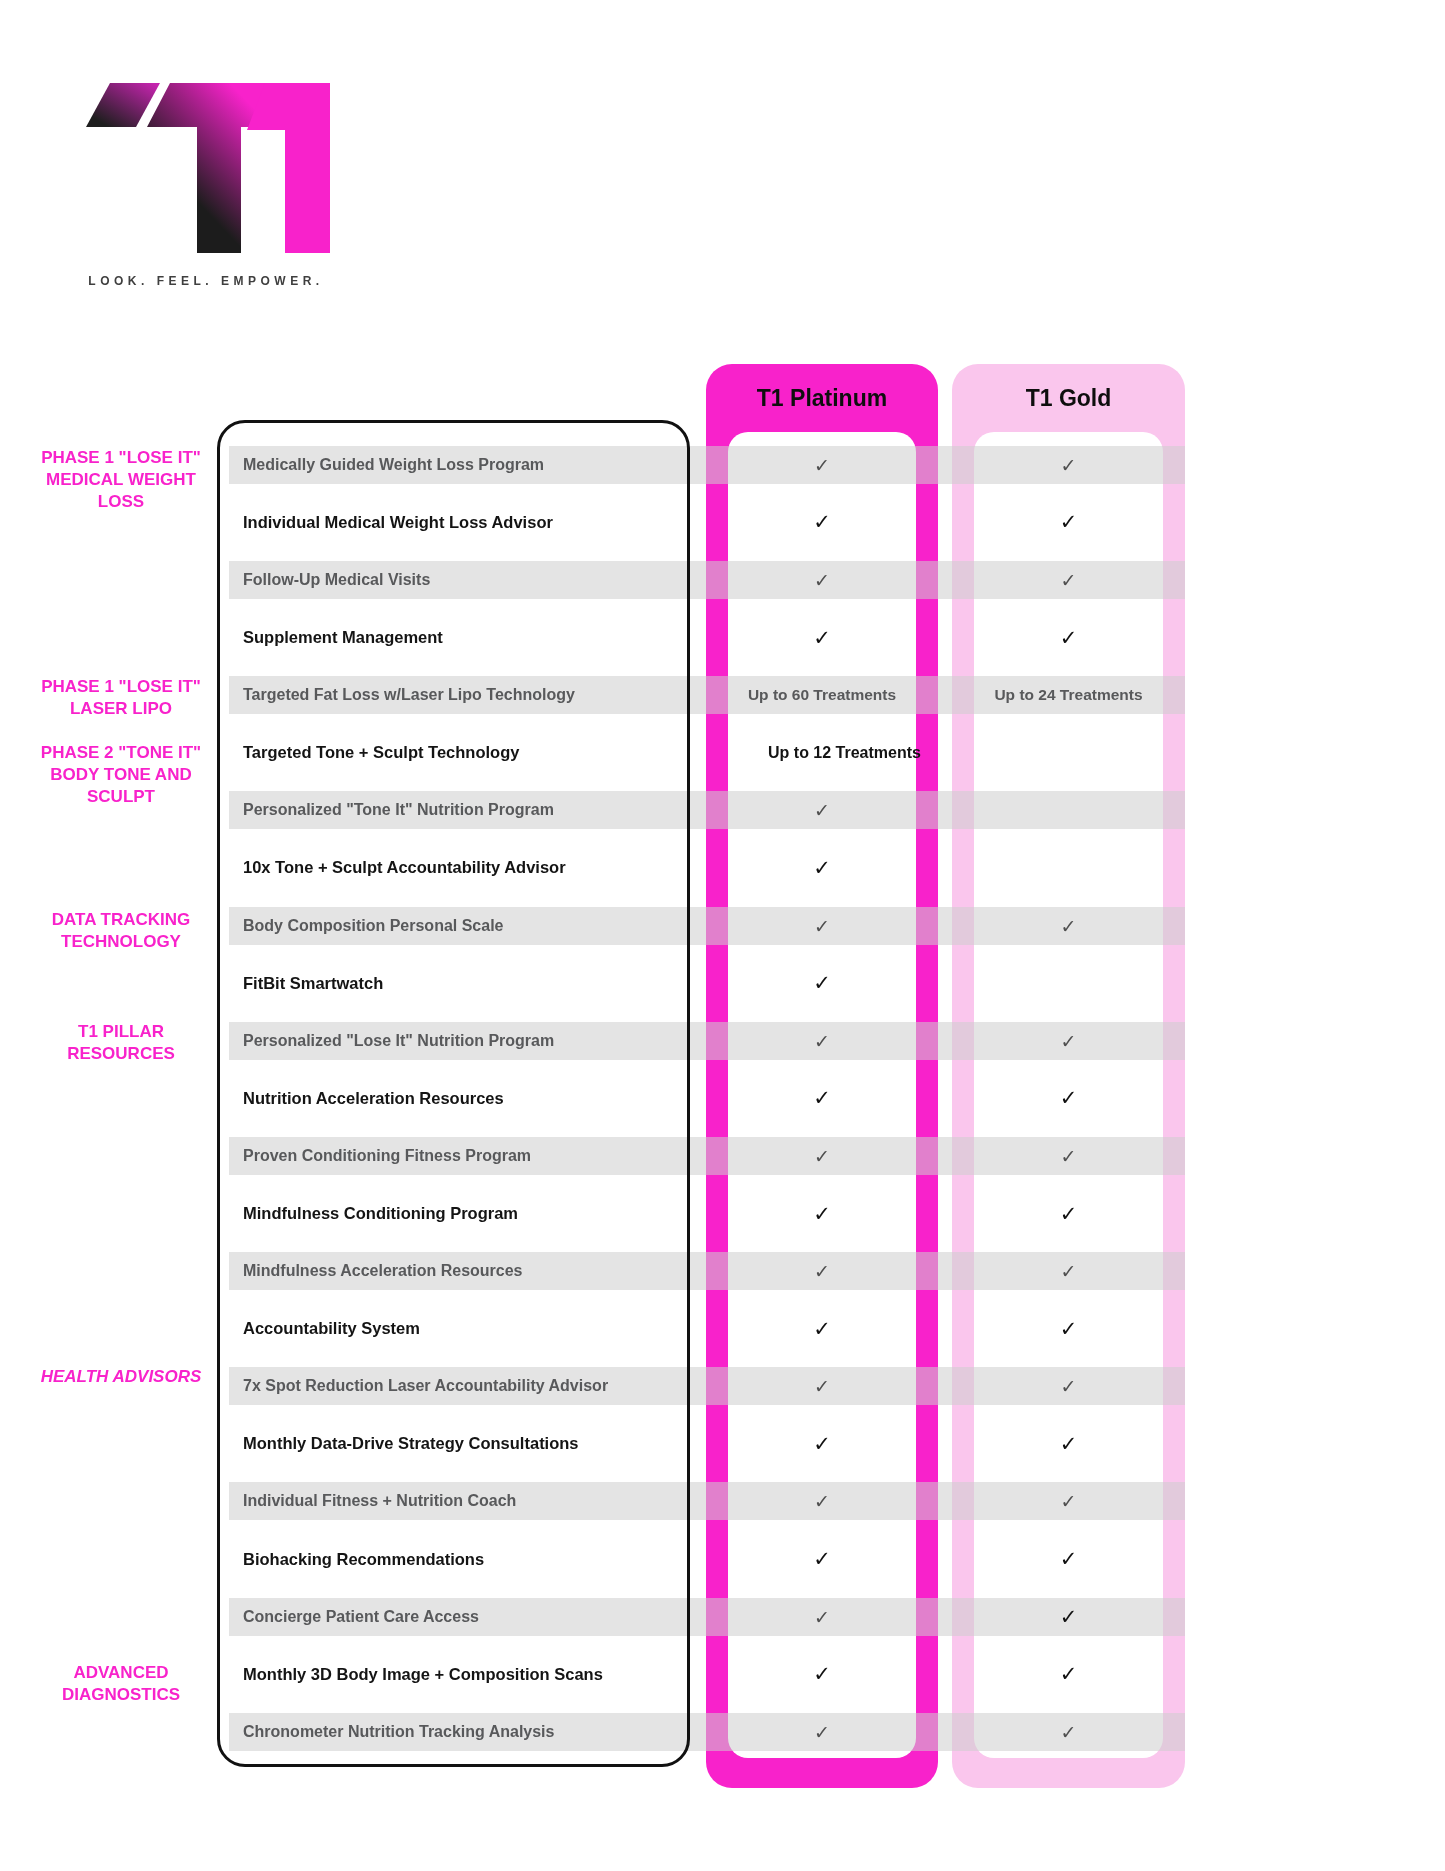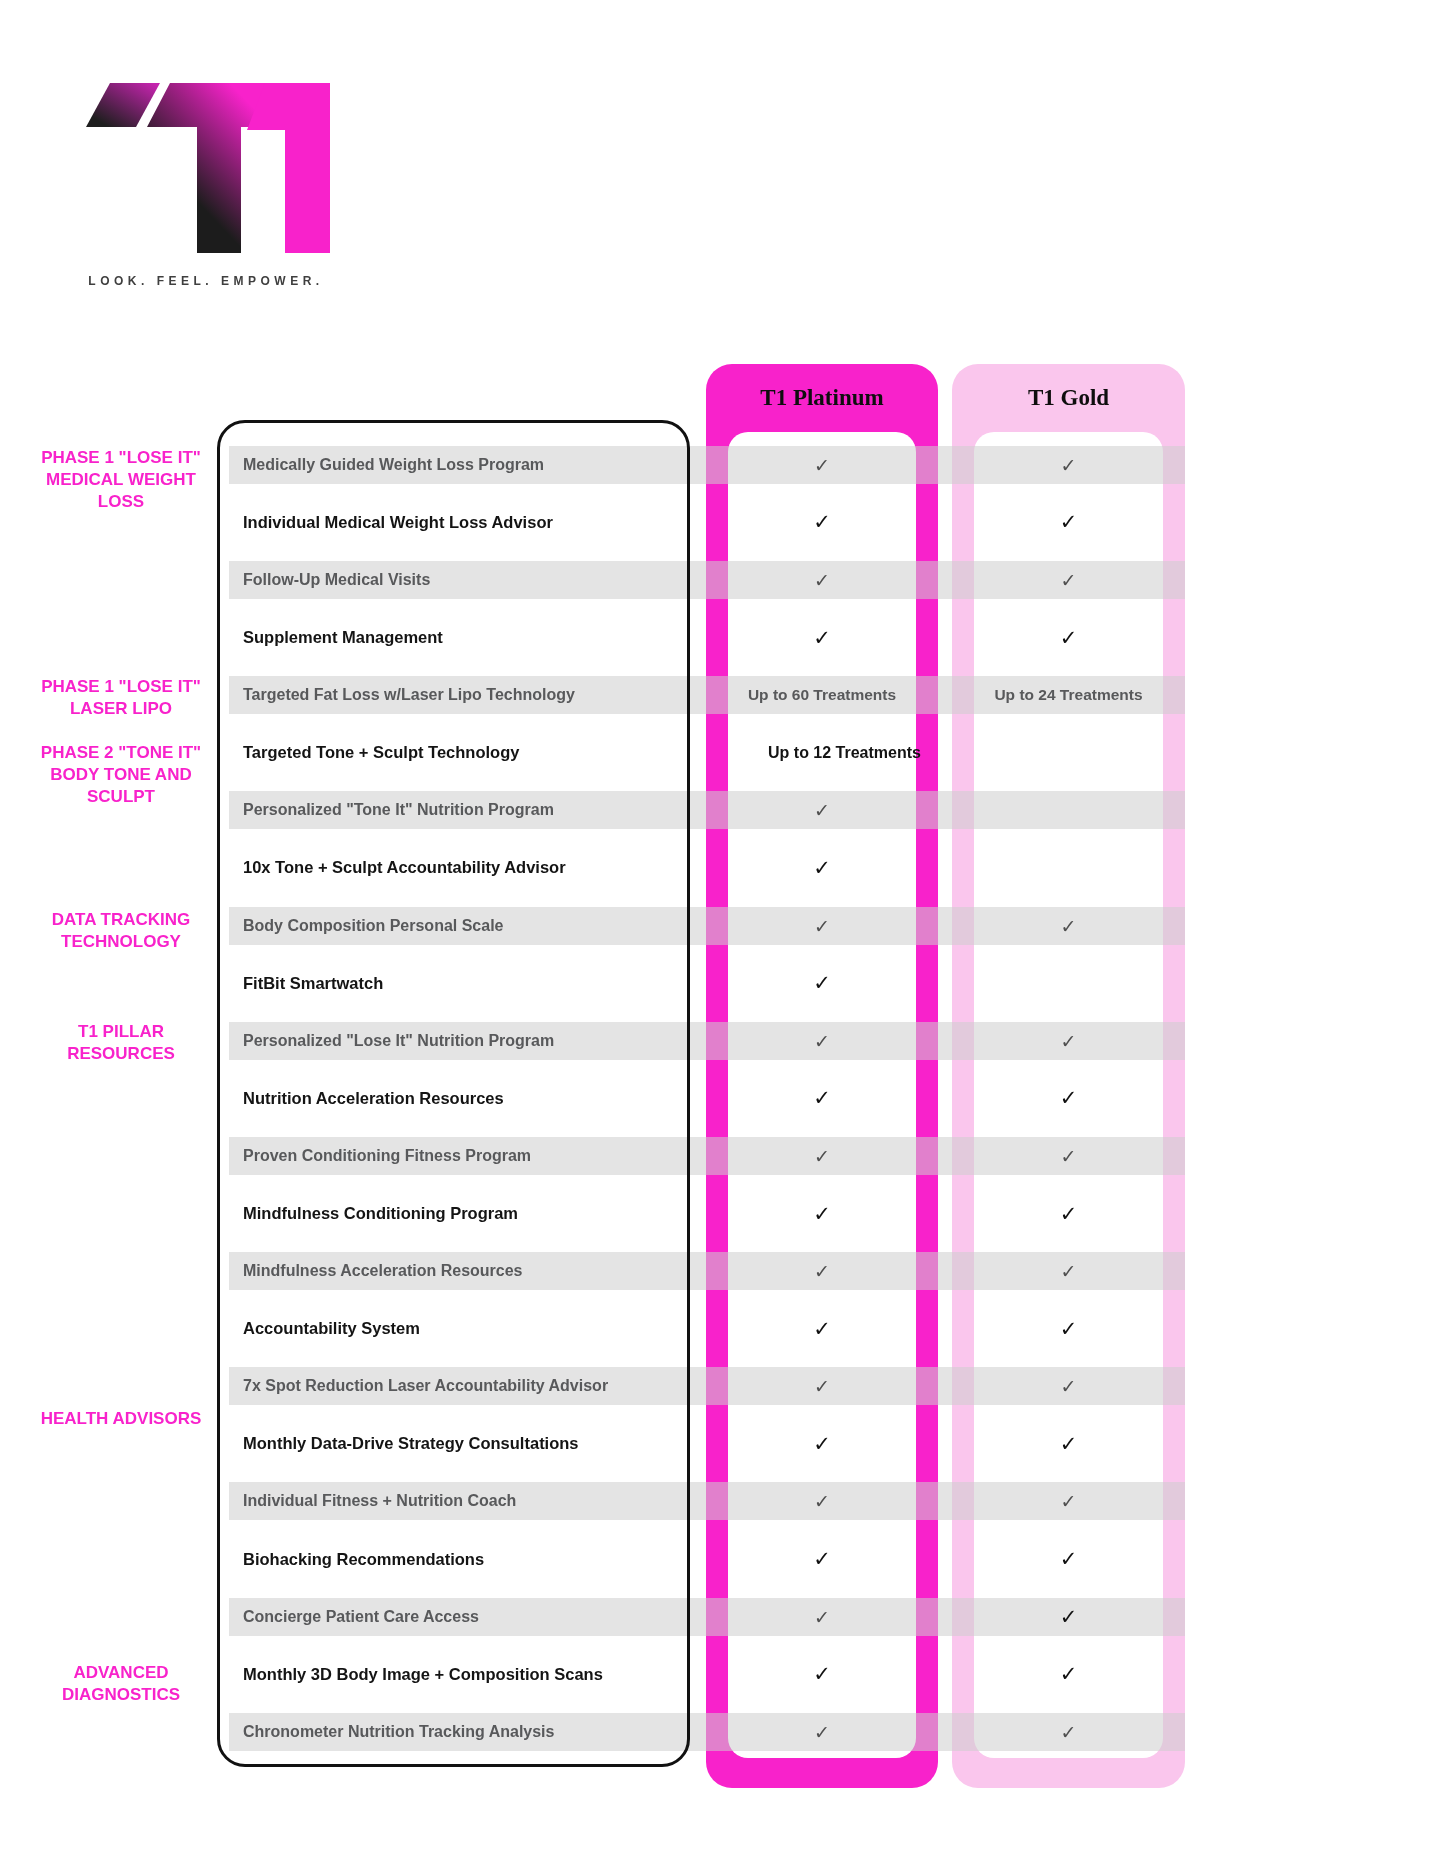--- a/index.html
+++ b/index.html
@@ -33,21 +33,21 @@
   }
 
   :root {
     --pink:#F822CB;
     --pink-light:#FAC6ED;
     --gray-text:#58595B;
     --ink:#141414;
   }
 
   
-  .column { position:absolute; top:364px; height:1424px; border-radius:26px; z-index:1;font-family:Liberation Serif, serif; }
+  .column { position:absolute; top:364px; height:1424px; border-radius:26px; z-index:1; }
   #col-platinum { left:706px; width:232px; background:var(--pink); }
   #col-gold     { left:952px; width:233px; background:var(--pink-light); }
   .column .col-header {
     height:68px; display:flex; align-items:center; justify-content:center;
     font-size:23px; font-weight:700; color:#0e0e0e; letter-spacing:0px;
   }
   .column .col-body {
     position:absolute; left:22px; right:22px; top:68px; bottom:30px;
     background:#fff; border-radius:20px;
   }
@@ -357,21 +357,21 @@
         <div>SCULPT</div>
       </div>
       <div class="category" style="top: 909px;">
         <div>DATA TRACKING</div>
         <div>TECHNOLOGY</div>
       </div>
       <div class="category" style="top: 1021px;">
         <div>T1 PILLAR</div>
         <div>RESOURCES</div>
       </div>
-      <div class="category" style="top: 1408px;">
+      <div class="category" style="top: 1366px; font-style: italic;">
         <div>HEALTH ADVISORS</div>
       </div>
       <div class="category" style="top: 1662px;">
         <div>ADVANCED</div>
         <div>DIAGNOSTICS</div>
       </div>
     </div>
 
 </div>
 

